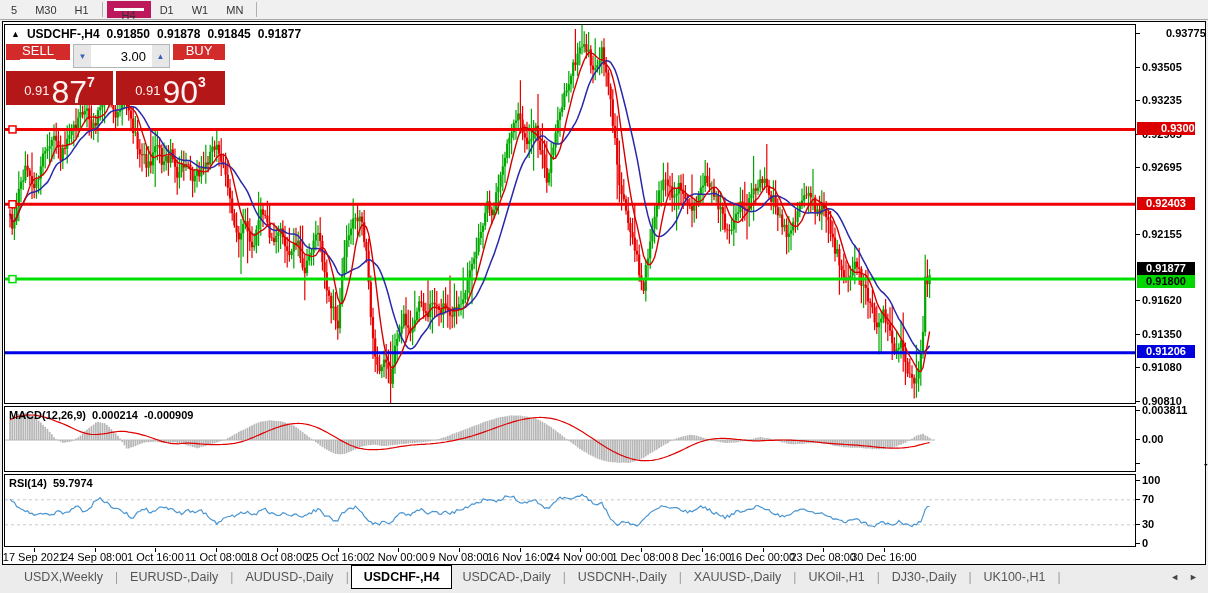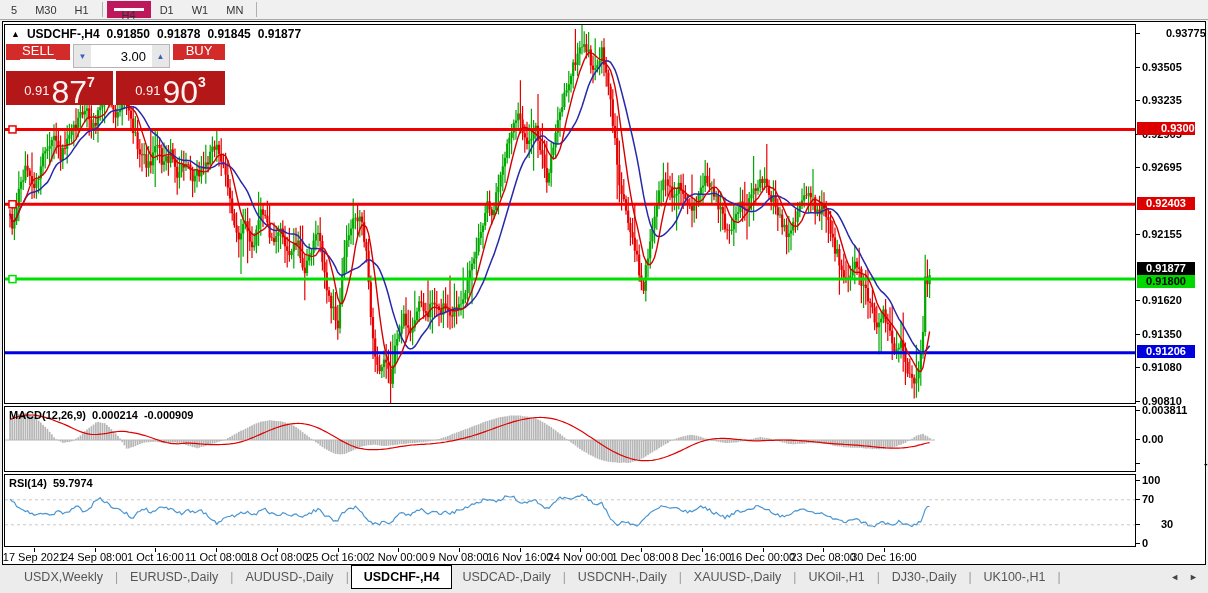--- a/index.html
+++ b/index.html
@@ -1452,21 +1452,21 @@
       <div class="axlabel" style="left: 1142px; top: 404.036px;">0.003811</div>
       <div class="axtick" style="left: 1136px; top: 439px;"></div>
       <div class="axlabel" style="left: 1142px; top: 433px;">0.00</div>
       <div class="axtick" style="left: 1136px; top: 462.674px;"></div>
       <div class="axlabel" style="left: 1204px; top: 456.674px;">-0.003115</div>
       <div class="axtick" style="left: 1136px; top: 480.05px;"></div>
       <div class="axlabel" style="left: 1142px; top: 474.05px;">100</div>
       <div class="axtick" style="left: 1136px; top: 498.8px;"></div>
       <div class="axlabel" style="left: 1142px; top: 492.8px;">70</div>
       <div class="axtick" style="left: 1136px; top: 523.8px;"></div>
-      <div class="axlabel" style="left: 1142px; top: 517.8px; margin-left: 19px;">30</div>
+      <div class="axlabel" style="left: 1142px; top: 517.8px;">30</div>
       <div class="axtick" style="left: 1136px; top: 542.55px;"></div>
       <div class="axlabel" style="left: 1142px; top: 536.55px;">0</div>
       <div class="ttick" style="left: 34px;"></div>
       <div class="tlabel" style="left: 34px;">17 Sep 2021</div>
       <div class="ttick" style="left: 94.71px;"></div>
       <div class="tlabel" style="left: 94.71px;">24 Sep 08:00</div>
       <div class="ttick" style="left: 155.42px;"></div>
       <div class="tlabel" style="left: 155.42px;">1 Oct 16:00</div>
       <div class="ttick" style="left: 216.13px;"></div>
       <div class="tlabel" style="left: 216.13px;">11 Oct 08:00</div>

